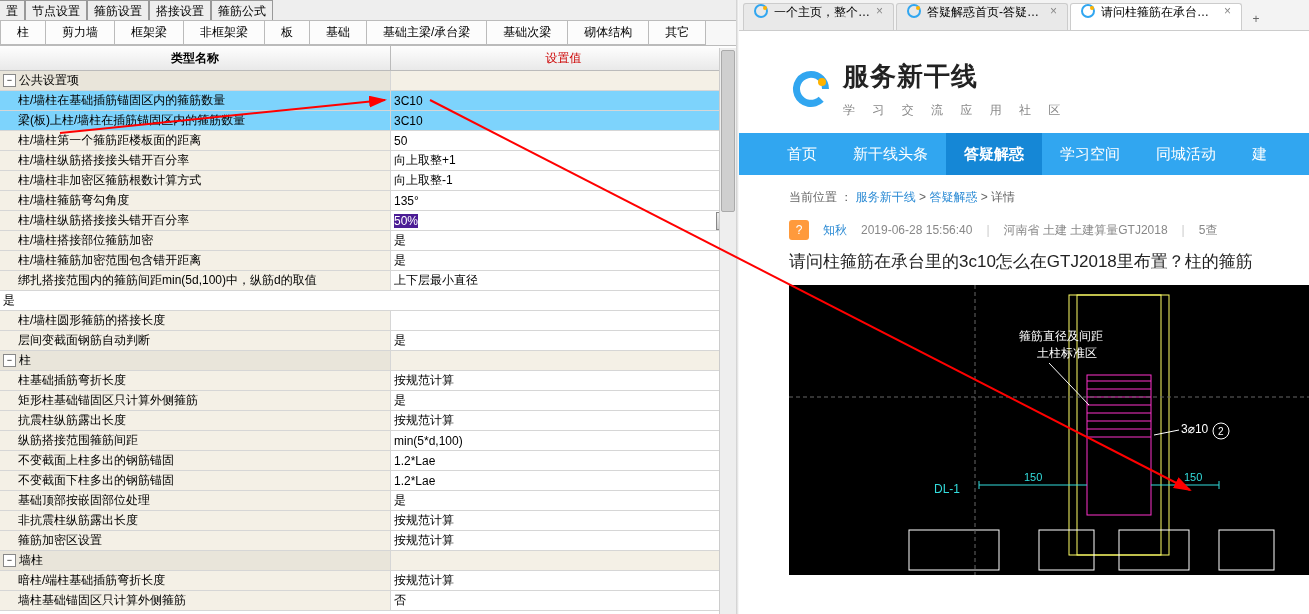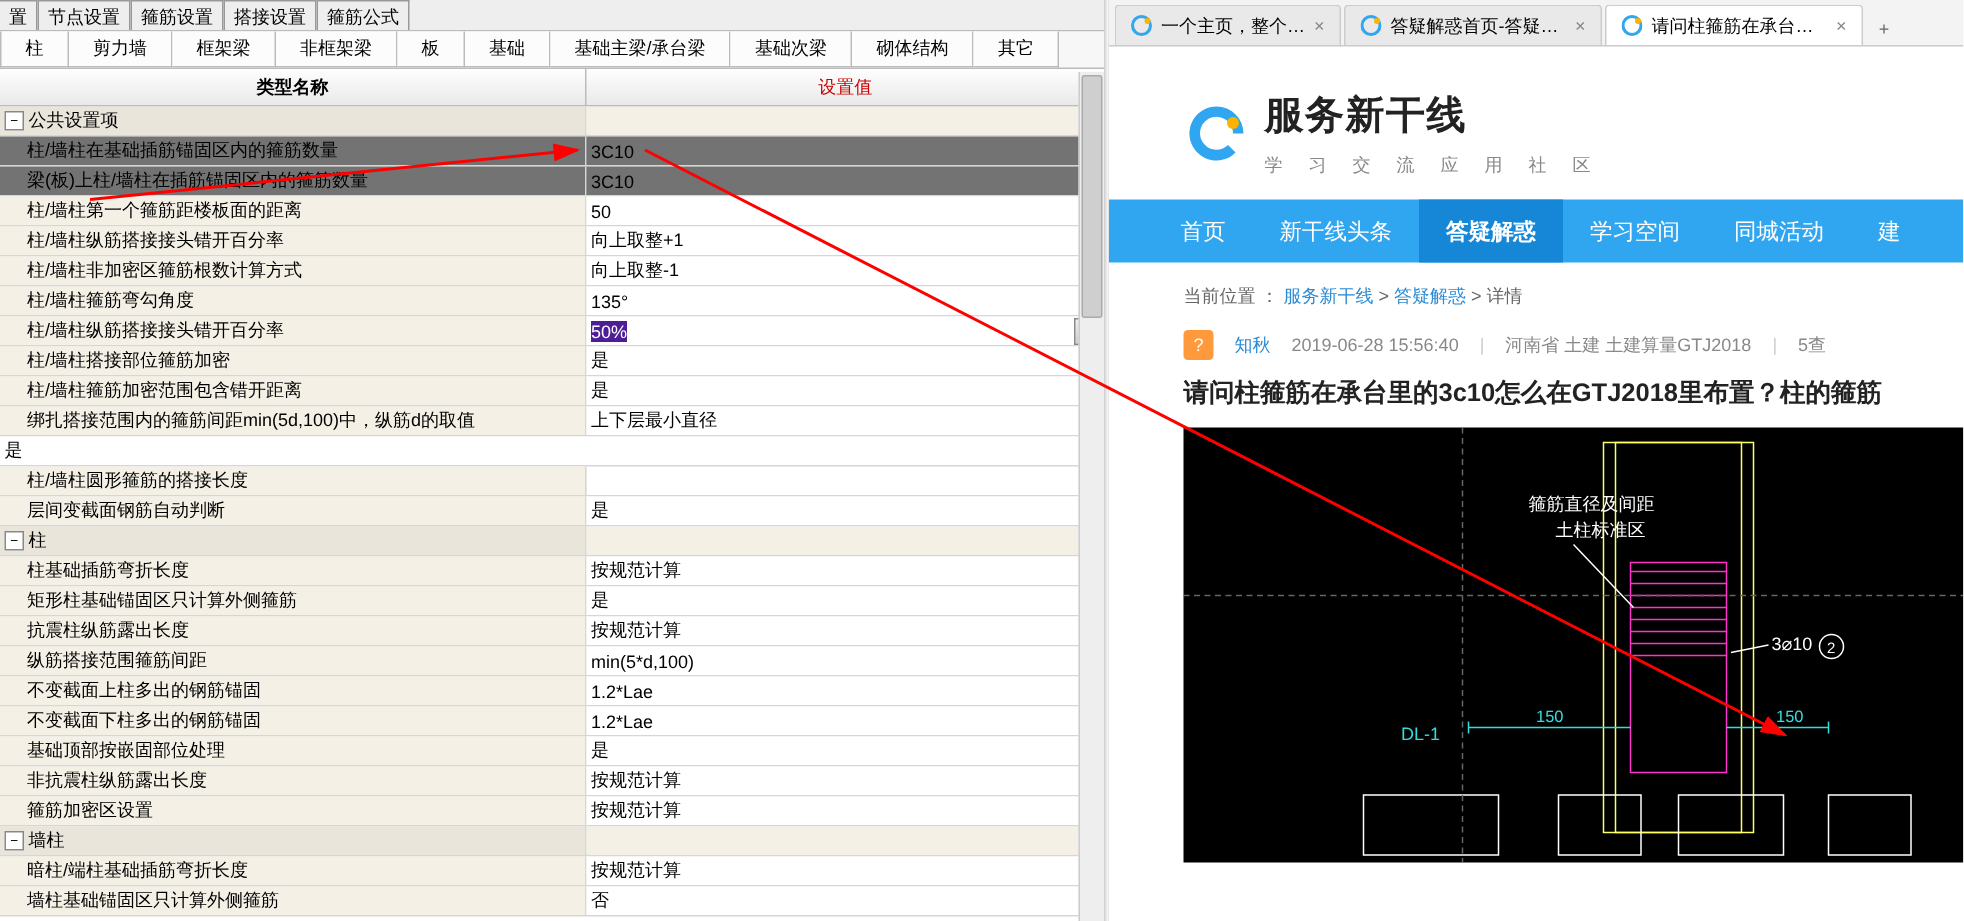--- a/index.html
+++ b/index.html
@@ -14,51 +14,51 @@
 .sub-tab+.sub-tab{border-left:none}
 .sub-tab.first{border-left:1px solid #bbb}
 .grid-head{display:flex;height:24px;background:linear-gradient(#fefefe,#e9e9e9);border-bottom:1px solid #bbb}
 .head-name{width:390px;border-right:1px solid #bbb;display:flex;align-items:center;justify-content:center;font-weight:bold}
 .head-val{flex:1;display:flex;align-items:center;justify-content:center;color:#c00}
 .grid-body{flex:1;overflow:hidden;position:relative}
 .grid-body-inner{position:absolute;inset:0;overflow-y:auto;overflow-x:hidden}
 .row{display:flex;height:19px;border-bottom:1px solid #d6d6d6;align-items:stretch}
 .cell-name{width:390px;border-right:1px solid #d6d6d6;display:flex;align-items:center;background:#f4f0e6}
 .cell-val{flex:1;display:flex;align-items:center;padding-left:3px;background:#fff;position:relative}
-.row.hl .cell-name,.row.hl .cell-val{background:#737373}
+.row.hl .cell-name,.row.hl .cell-val{background:#7dd3fc}
 .row.hdr .cell-name{background:#e9e5da;font-weight:normal}
 .row.hdr .cell-val{background:#f4f0e6}
 .tree-toggle{width:11px;height:11px;border:1px solid #888;margin:0 3px;display:flex;align-items:center;justify-content:center;font-size:9px;line-height:1;background:#fff;cursor:pointer}
 .indent{width:18px;display:inline-block}
 .sel-val{background:#4c1d95;color:#fff;padding:0 0}
 .combo-btn{position:absolute;right:2px;top:1px;width:16px;height:16px;border:1px solid #888;background:linear-gradient(#eee,#ccc);display:flex;align-items:center;justify-content:center;cursor:pointer}
 .combo-btn svg{width:8px;height:8px}
 .vscroll{position:absolute;right:0;top:48px;bottom:0;width:16px;background:#eee;border-left:1px solid #ccc}
 .vscroll .thumb{position:absolute;left:1px;right:1px;top:2px;height:160px;background:#cfcfcf;border:1px solid #aaa;border-radius:2px}
 
 .right-pane{flex:1;height:100%;display:flex;flex-direction:column;background:#fff;position:relative}
 .browser-tabs{display:flex;height:30px;background:#f3f3f3;border-bottom:1px solid #ccc;align-items:end;padding-left:4px}
-.btab{height:26px;padding:0 10px;border:1px solid #ccc;border-bottom:none;background:#fff;font-size:12px;display:flex;align-items:center;gap:6px;max-width:150px;margin-right:2px;border-radius:3px 3px 0 0;cursor:pointer}
+.btab{height:26px;padding:0 10px;border:1px solid #ccc;border-bottom:none;background:#fff;font-size:12px;display:flex;align-items:flex-start;gap:6px;max-width:150px;margin-right:2px;border-radius:3px 3px 0 0;cursor:pointer}
 .btab.inactive{background:#e9e9e9}
 .btab .x{color:#888;cursor:pointer}
 .btab-new{width:24px;height:22px;display:flex;align-items:center;justify-content:center;color:#666;cursor:pointer}
 .favicon{width:14px;height:14px;flex:0 0 14px;display:block}
 .web-body{flex:1;overflow:hidden;position:relative}
 .brand{display:flex;align-items:center;gap:10px;padding:28px 0 14px 50px}
 .brand-logo{width:44px;height:44px}
 .brand-text .t1{font-size:26px;font-weight:bold;letter-spacing:1px;color:#222}
 .brand-text .t2{font-size:12px;letter-spacing:7px;color:#888;margin-top:8px}
 .site-nav{background:#31a6f0;height:42px;display:flex;align-items:stretch;padding-left:30px}
 .site-nav a{color:#fff;text-decoration:none;padding:0 18px;display:flex;align-items:center;font-size:15px;cursor:pointer}
 .site-nav a.active{background:#1587d6;font-weight:bold}
 .bc{padding:14px 0 14px 50px;color:#666;font-size:12px}
 .bc a{color:#2a8ad4;text-decoration:none;cursor:pointer}
 .meta-row{display:flex;align-items:center;gap:14px;padding:0 0 10px 50px;color:#888;font-size:12px}
 .meta-row .uicon{width:20px;height:20px;background:#ff9a3c;border-radius:3px;display:flex;align-items:center;justify-content:center;color:#fff;font-size:12px}
-.q-title{padding:0 16px 12px 50px;font-size:17px;font-weight:bold;color:#222;white-space:nowrap;overflow:hidden}
+.q-title{padding:0 16px 12px 50px;font-size:17px;font-weight:normal;color:#222;white-space:nowrap;overflow:hidden}
 .cad-img{margin-left:50px;width:520px;height:290px;background:#000;position:relative;overflow:hidden}
 
 .arrow-svg{position:absolute;left:0;top:0;width:1309px;height:614px;pointer-events:none;z-index:10}
 .trunc{white-space:nowrap;overflow:hidden;text-overflow:ellipsis}
 </style>
 </head>
 <body>
 
 <div class="root">
 

